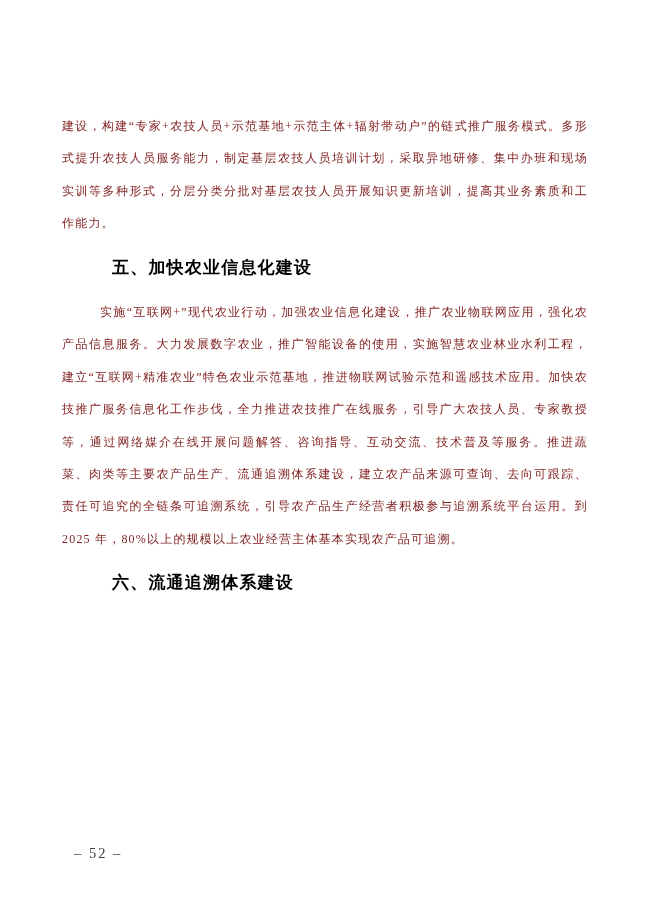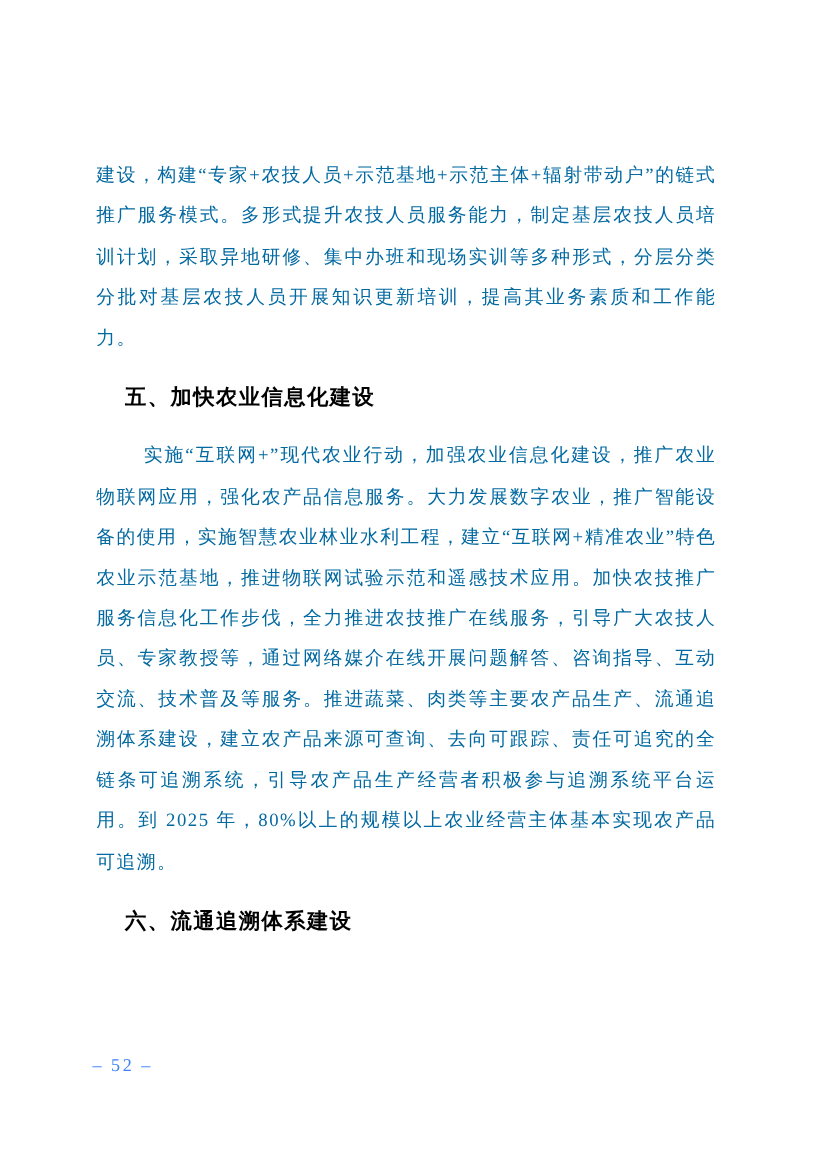--- a/index.html
+++ b/index.html
@@ -16,48 +16,48 @@
     font-family: "Liberation Serif", "DejaVu Serif", serif;
     color: #111111;
   }
   .content {
     position: absolute;
     top: 110px;
     left: 62px;
     width: 526px;
   }
   .body-para {
-    margin: 15px;
-    font-size: 15px;
+    margin: 0;
+    font-size: 12px;
     line-height: 32.4px;
     letter-spacing: 1.2px;
     text-align: justify;
     text-justify: inter-character;
-    color: #0369a1;
+    color: #7f1d1d;
   }
   .body-para.indent {
     text-indent: 38px;
   }
   .section-heading {
-    margin: 0;
+    margin: 12px;
     font-family: "Liberation Sans", "DejaVu Sans", sans-serif;
     font-weight: bold;
     font-size: 17px;
     line-height: 32.4px;
     letter-spacing: 1.2px;
     text-indent: 38px;
     color: #000000;
   }
   .page-number {
     position: absolute;
     left: 74px;
     top: 845px;
     font-size: 14.5px;
     letter-spacing: 2px;
-    color: #3b82f6;
+    color: #404040;
     font-family: "Liberation Serif", "DejaVu Serif", serif;
   }
 </style>
 </head>
 <body>
 
 <div class="page">
   <div class="content">
     <p class="body-para">建设，构建“专家+农技人员+示范基地+示范主体+辐射带动户”的链式推广服务模式。多形式提升农技人员服务能力，制定基层农技人员培训计划，采取异地研修、集中办班和现场实训等多种形式，分层分类分批对基层农技人员开展知识更新培训，提高其业务素质和工作能力。</p>
     <h2 class="section-heading">五、加快农业信息化建设</h2>

